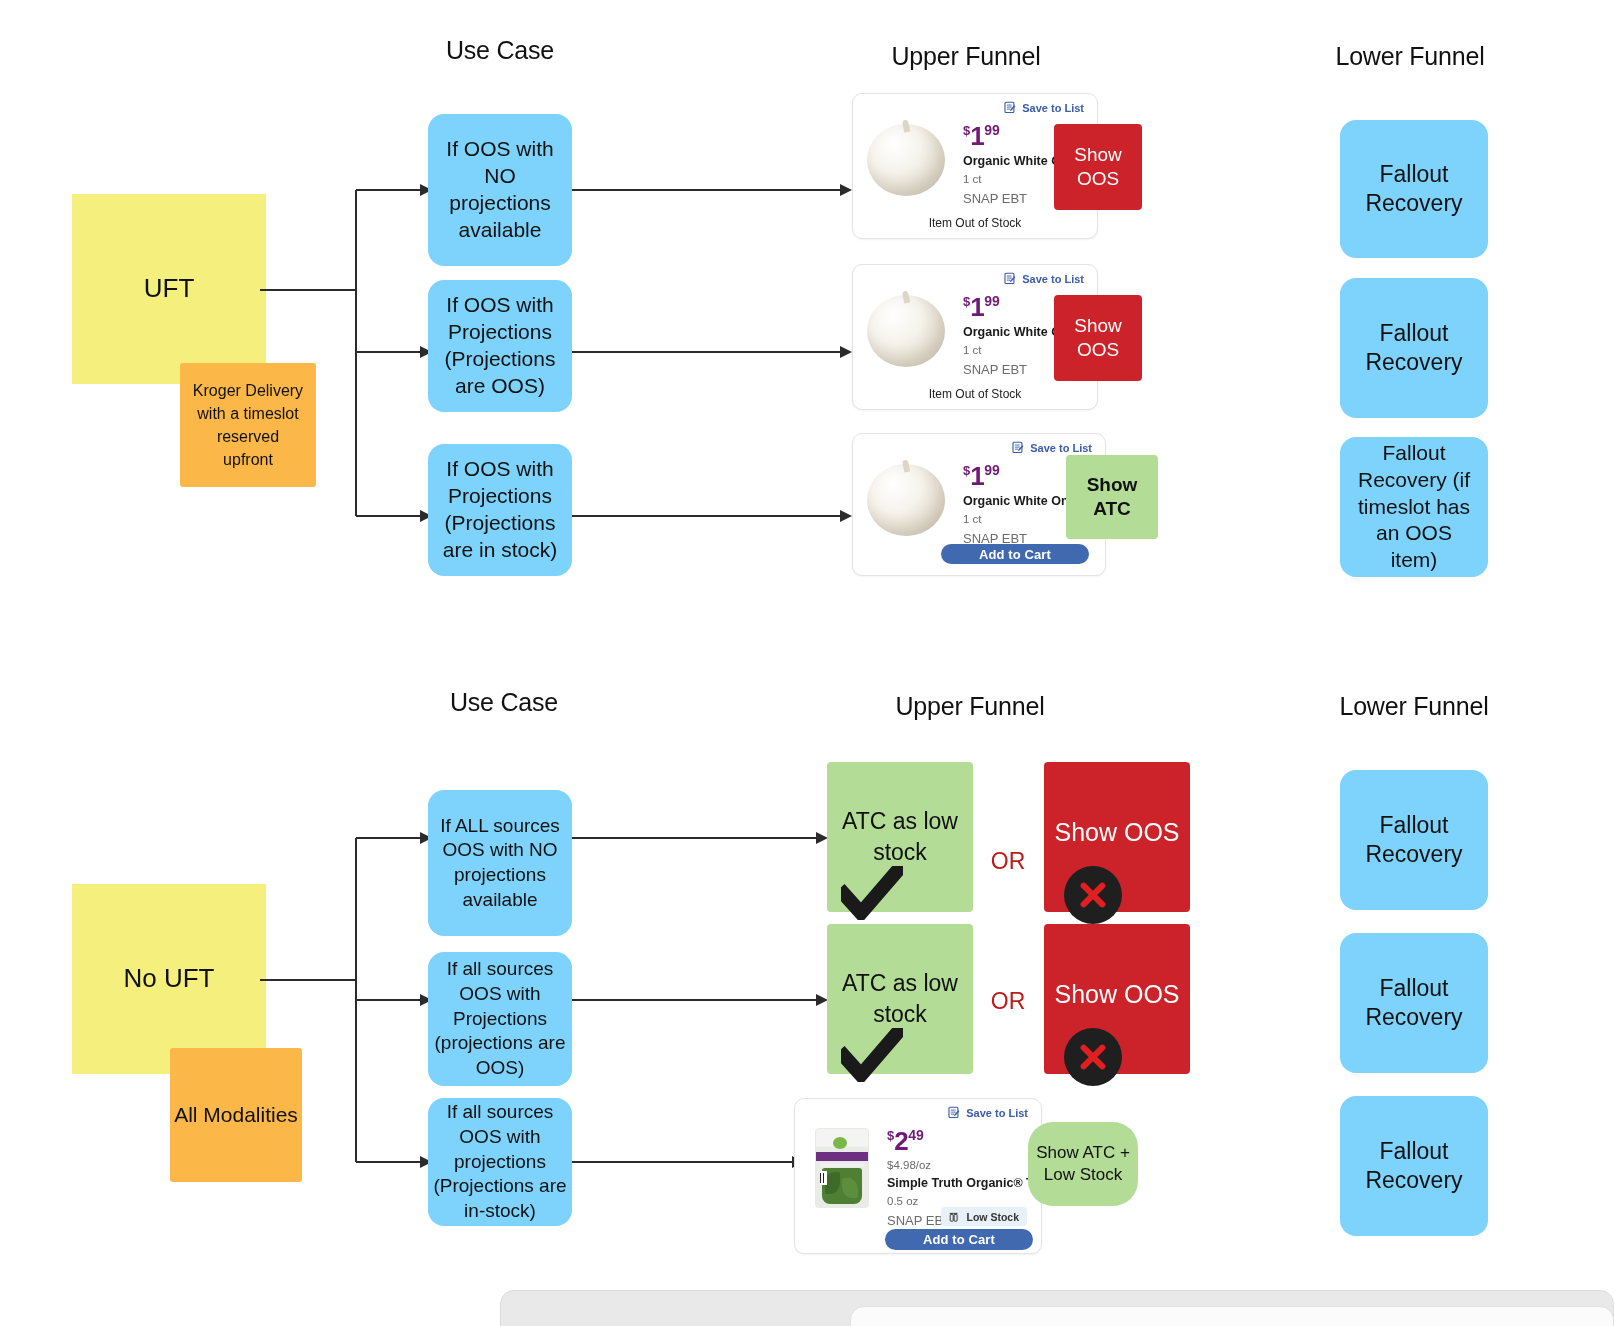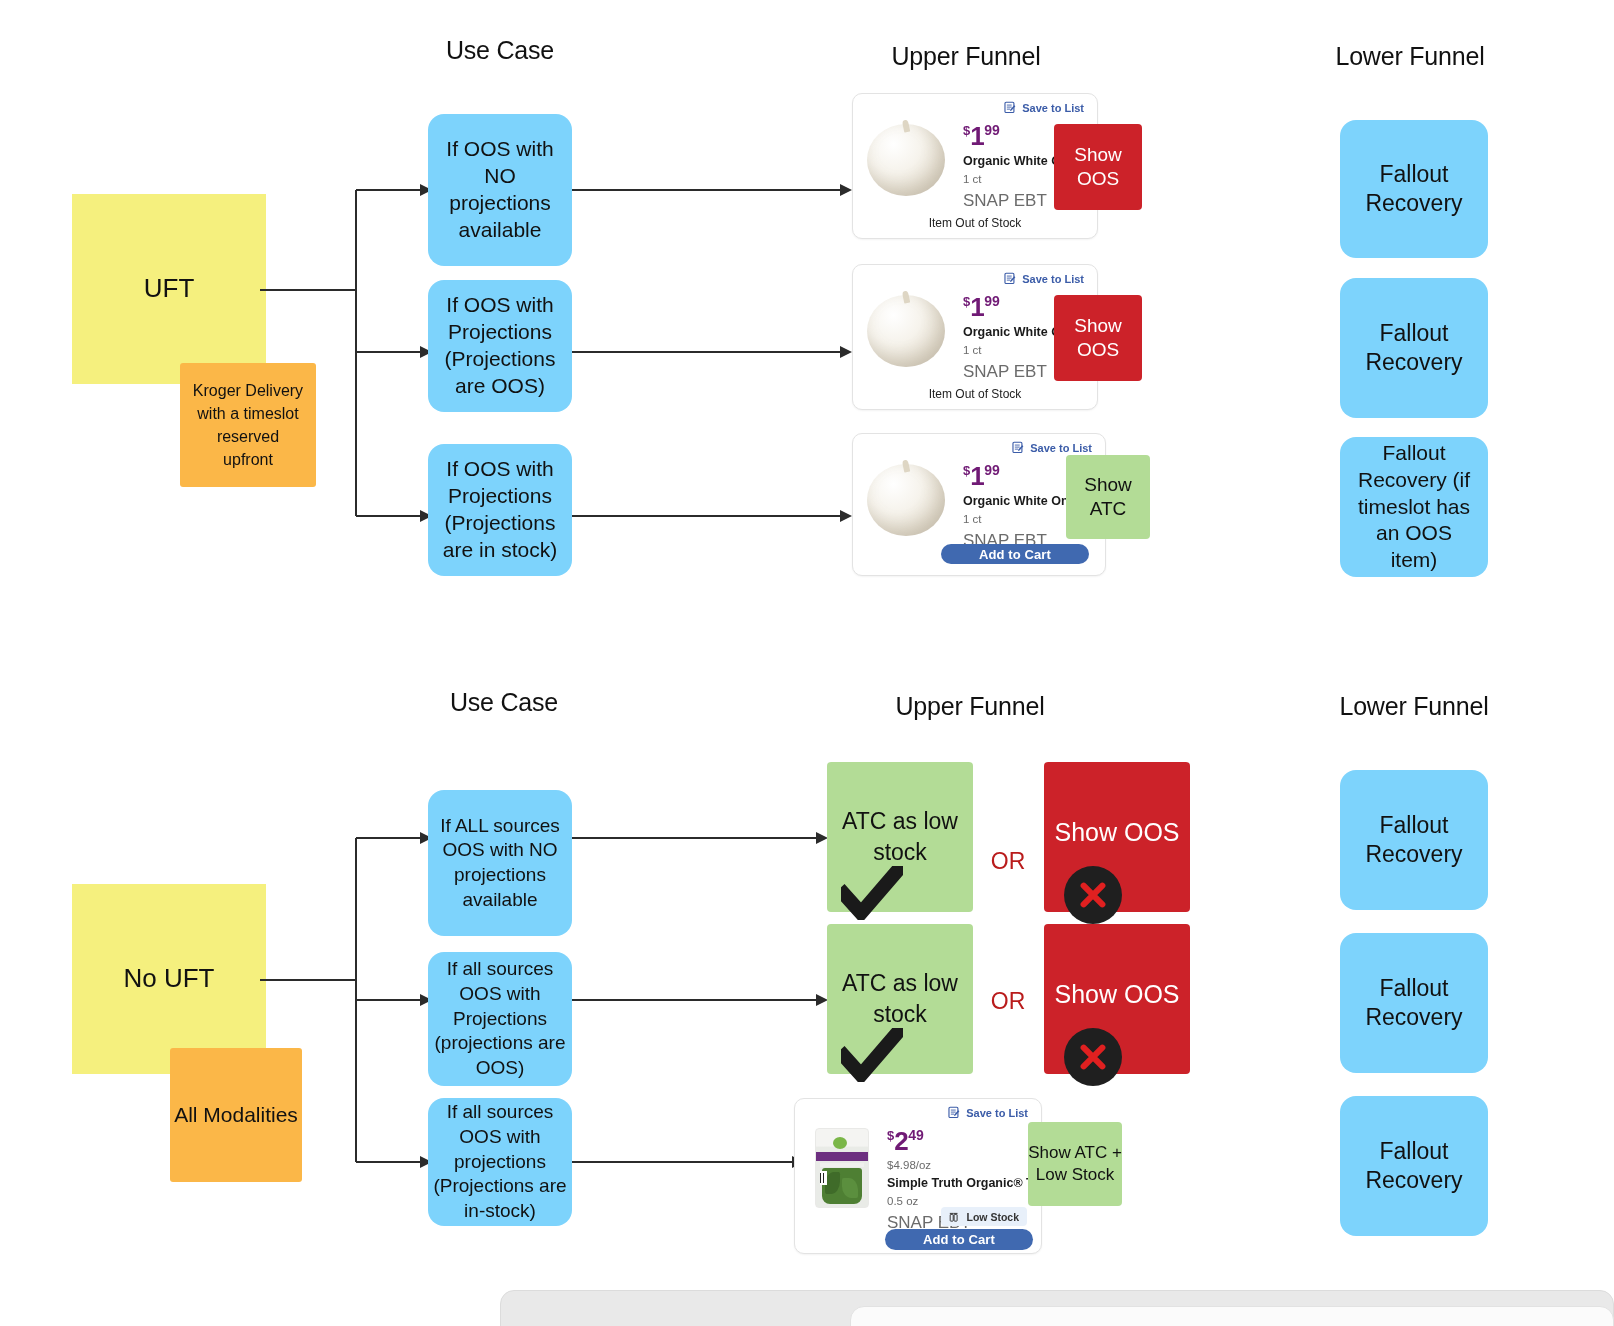--- a/index.html
+++ b/index.html
@@ -103,21 +103,21 @@
   .basil .bar::after{ content:""; position:absolute; inset:12% 10%;
      background: repeating-linear-gradient(90deg,#222 0 1px,transparent 1px 3px); }
 
   .price { position: absolute; font-weight: 700; color: #701a75; }
   .price .cur { font-size: 13px; vertical-align: top; position: relative; top: 2px; }
   .price .dollars { font-size: 26px; letter-spacing: -0.5px; }
   .price .cents { font-size: 14px; vertical-align: top; position: relative; top: 1px; }
   .unitprice { position:absolute; font-size: 11.5px; color:#6b6b6b; }
   .pname { position: absolute; font-size: 12.5px; font-weight: 700; color: #1a1a1a; white-space: nowrap; }
   .psize { position: absolute; font-size: 11.5px; color: #6b6b6b; }
-  .psnap { position: absolute; font-size: 17px; color: #6b6b6b; }
+  .psnap { position: absolute; font-size: 13px; color: #6b6b6b; }
   .oos-text { position:absolute; font-size: 12px; color:#222; }
   .atc-btn {
     position:absolute;
     background:#4069B0; color:#fff;
     border-radius: 30px;
     font-size: 13px; font-weight: 600;
     display:flex; align-items:center; justify-content:center;
     letter-spacing: 0.1px;
   }
   .lowstock-badge {
@@ -259,21 +259,21 @@
       <div class="pimg onion" style="left:14px; top:30px; width:78px; height:72px;"></div>
       <div class="price" style="left:110px; top:27px;">
         <span class="cur">$</span><span class="dollars">1</span><span class="cents">99</span>
       </div>
       <div class="pname" style="left:110px; top:60px;">Organic White Onions</div>
       <div class="psize" style="left:110px; top:79px;">1 ct</div>
       <div class="psnap" style="left:110px; top:97px;">SNAP EBT</div>
       <div class="atc-btn" style="left:88px; top:110px; width:148px; height:20px;">Add to Cart</div>
     </div>
   </div>
-  <div class="abs note note-green green-label" style="left:1066px; top:455px; width:84px; height:84px;">
+  <div class="abs note note-green green-label" style="left:1066px; top:455px; width:92px; height:84px;font-weight:bold;">
     <span>Show ATC</span>
   </div>
 
   <div class="abs note note-grey fallout-text" style="left:1340px; top:120px; width:148px; height:138px;">
     <span>Fallout Recovery</span>
   </div>
   <div class="abs note note-grey fallout-text" style="left:1340px; top:278px; width:148px; height:140px;">
     <span>Fallout Recovery</span>
   </div>
   <div class="abs note note-grey fallout-text" style="left:1340px; top:437px; width:148px; height:140px;">
@@ -381,21 +381,21 @@
         <svg class="lowstock-ico" viewBox="0 0 16 16">
           <rect x="1.6" y="4.5" width="4" height="9" rx="0.8" fill="none" stroke="#333" stroke-width="1.3"></rect>
           <rect x="6.8" y="4.5" width="4" height="9" rx="0.8" fill="none" stroke="#333" stroke-width="1.3"></rect>
           <path d="M1.6 3.2h4M6.8 3.2h4" stroke="#333" stroke-width="1.3" stroke-linecap="round"></path>
         </svg>
         <span>Low Stock</span>
       </div>
       <div class="atc-btn" style="left:90px; top:130px; width:148px; height:21px;">Add to Cart</div>
     </div>
   </div>
-  <div class="abs note note-green" style="left:1028px; top:1122px; width:94px; height:84px;">
+  <div class="abs note note-green" style="left:1028px; top:1122px; width:110px; height:84px;border-radius:25px;">
     <span style="font-size:17px; line-height:1.3;">Show ATC + Low Stock</span>
   </div>
 
   <div class="abs note note-grey fallout-text" style="left:1340px; top:770px; width:148px; height:140px;">
     <span>Fallout Recovery</span>
   </div>
   <div class="abs note note-grey fallout-text" style="left:1340px; top:933px; width:148px; height:140px;">
     <span>Fallout Recovery</span>
   </div>
   <div class="abs note note-grey fallout-text" style="left:1340px; top:1096px; width:148px; height:140px;">

